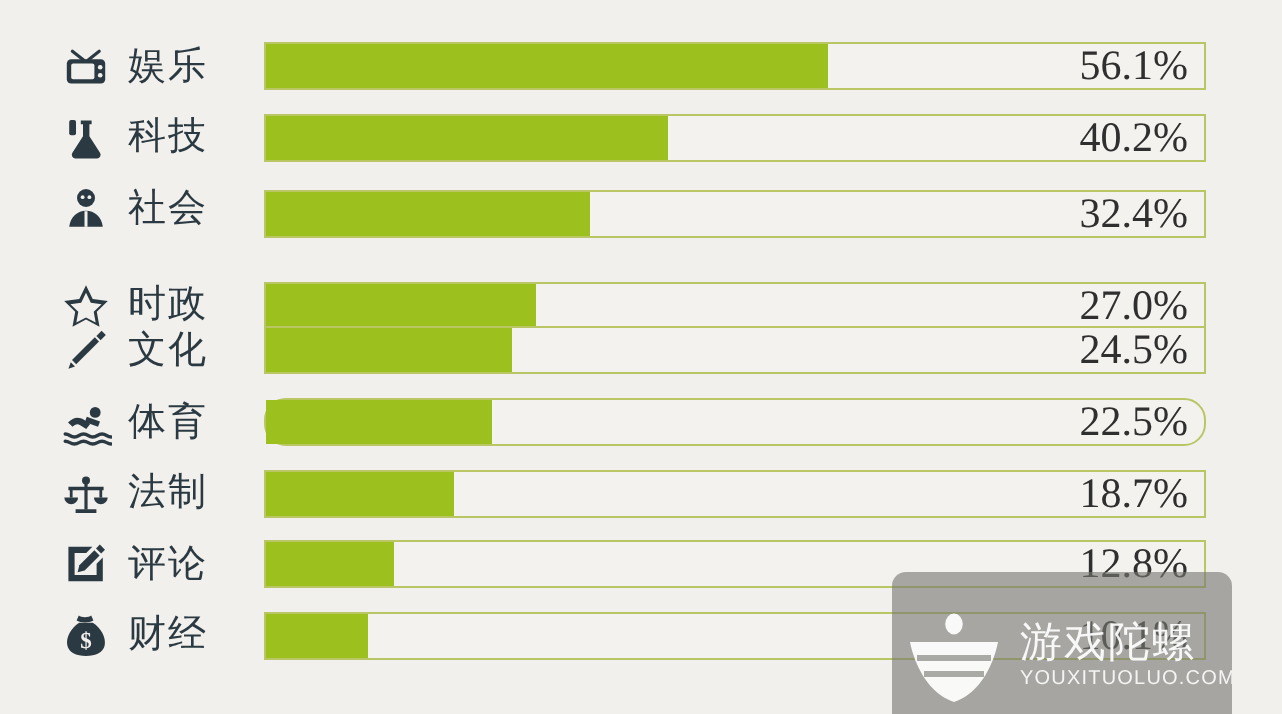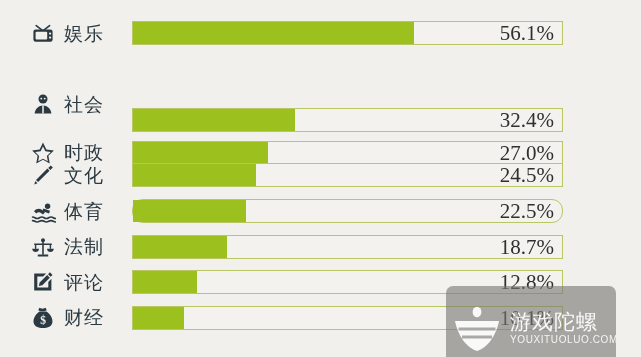--- a/index.html
+++ b/index.html
@@ -39,21 +39,21 @@
     width:62px;
     color:#2B3A42;
     font-size:19px;
     line-height:1;
     letter-spacing:1px;
     white-space:nowrap;
   }
   .track{
     position:absolute;
     left:132px;
-    width:431px;
+    width:471px;
     height:24px;
     box-sizing:border-box;
     border:1px solid #B9C663;
     background:#F4F2EE;
   }
   .fill{
     position:absolute;
     left:0;top:0;bottom:0;
     background:#9CC11E;
   }
@@ -118,32 +118,45 @@
           <circle cx="20.1" cy="13.6" r="1.15" fill="#F2F0EC"></circle>
           <circle cx="20.1" cy="17.6" r="1.15" fill="#F2F0EC"></circle>
         </svg>
       </div>
       <div class="label-cell">娱乐</div>
       <div class="track" style="top: 4px;">
         <div class="fill" style="width: 281.097px; background: rgb(156, 193, 30);"></div>
         <div class="value">56.1%</div>
       </div>
     </div>
+    <div class="row" style="top: 52.6px;">
+      <div class="icon-cell">
+        <svg width="26" height="26" viewBox="0 0 26 26">
+          <path d="M10.4 4.2 h5.4 v1.9 h-1.1 v6.0 l5.3 8.3 a1.8 1.8 0 0 1 -1.5 2.8 h-10.8 a1.8 1.8 0 0 1 -1.5 -2.8 l5.3 -8.3 v-6.0 h-1.1 z" fill="#2B3A42"></path>
+          <rect x="4.6" y="4.0" width="3.4" height="7.6" rx="1.0" fill="#2B3A42"></rect>
+        </svg>
+      </div>
+      <div class="label-cell">科技</div>
+      <div class="track" style="top: 4px;">
+        <div class="fill" style="width: 201.428px; background: rgb(156, 193, 30);"></div>
+        <div class="value">40.2%</div>
+      </div>
+    </div>
     <div class="row" style="top: 88.2px;">
       <div class="icon-cell">
         <svg width="26" height="26" viewBox="0 0 26 26">
           <circle cx="13" cy="8.0" r="4.5" fill="#2B3A42"></circle>
           <circle cx="11.3" cy="7.6" r="0.95" fill="#F2F0EC"></circle>
           <circle cx="14.7" cy="7.6" r="0.95" fill="#F2F0EC"></circle>
           <path d="M4.6 22.4 c0.6-5.0 4.2-8.0 8.4-8.0 s7.8 3.0 8.4 8.0 z" fill="#2B3A42"></path>
           <path d="M13 14.6 v7.8" stroke="#F2F0EC" stroke-width="1.5"></path>
         </svg>
       </div>
       <div class="label-cell">社会</div>
-      <div class="track" style="top: 20px;">
+      <div class="track" style="top: 7px;">
         <div class="fill" style="width: 162.345px; background: rgb(156, 193, 30);"></div>
         <div class="value">32.4%</div>
       </div>
     </div>
     <div class="row" style="top: 123.8px; margin-top: 13px;">
       <div class="icon-cell">
         <svg width="26" height="26" viewBox="0 0 26 26">
           <path d="M13 2.6 l3.35 6.9 7.55 1.05 -5.5 5.3 1.35 7.55 -6.75 -3.6 -6.75 3.6 1.35 -7.55 -5.5 -5.3 7.55 -1.05 z" fill="#2B3A42"></path>
           <path d="M13 6.4 l2.4 4.95 5.4 0.75 -3.95 3.8 0.97 5.4 -4.82 -2.58 -4.82 2.58 0.97 -5.4 -3.95 -3.8 5.4 -0.75 z" fill="#F2F0EC"></path>
         </svg>

